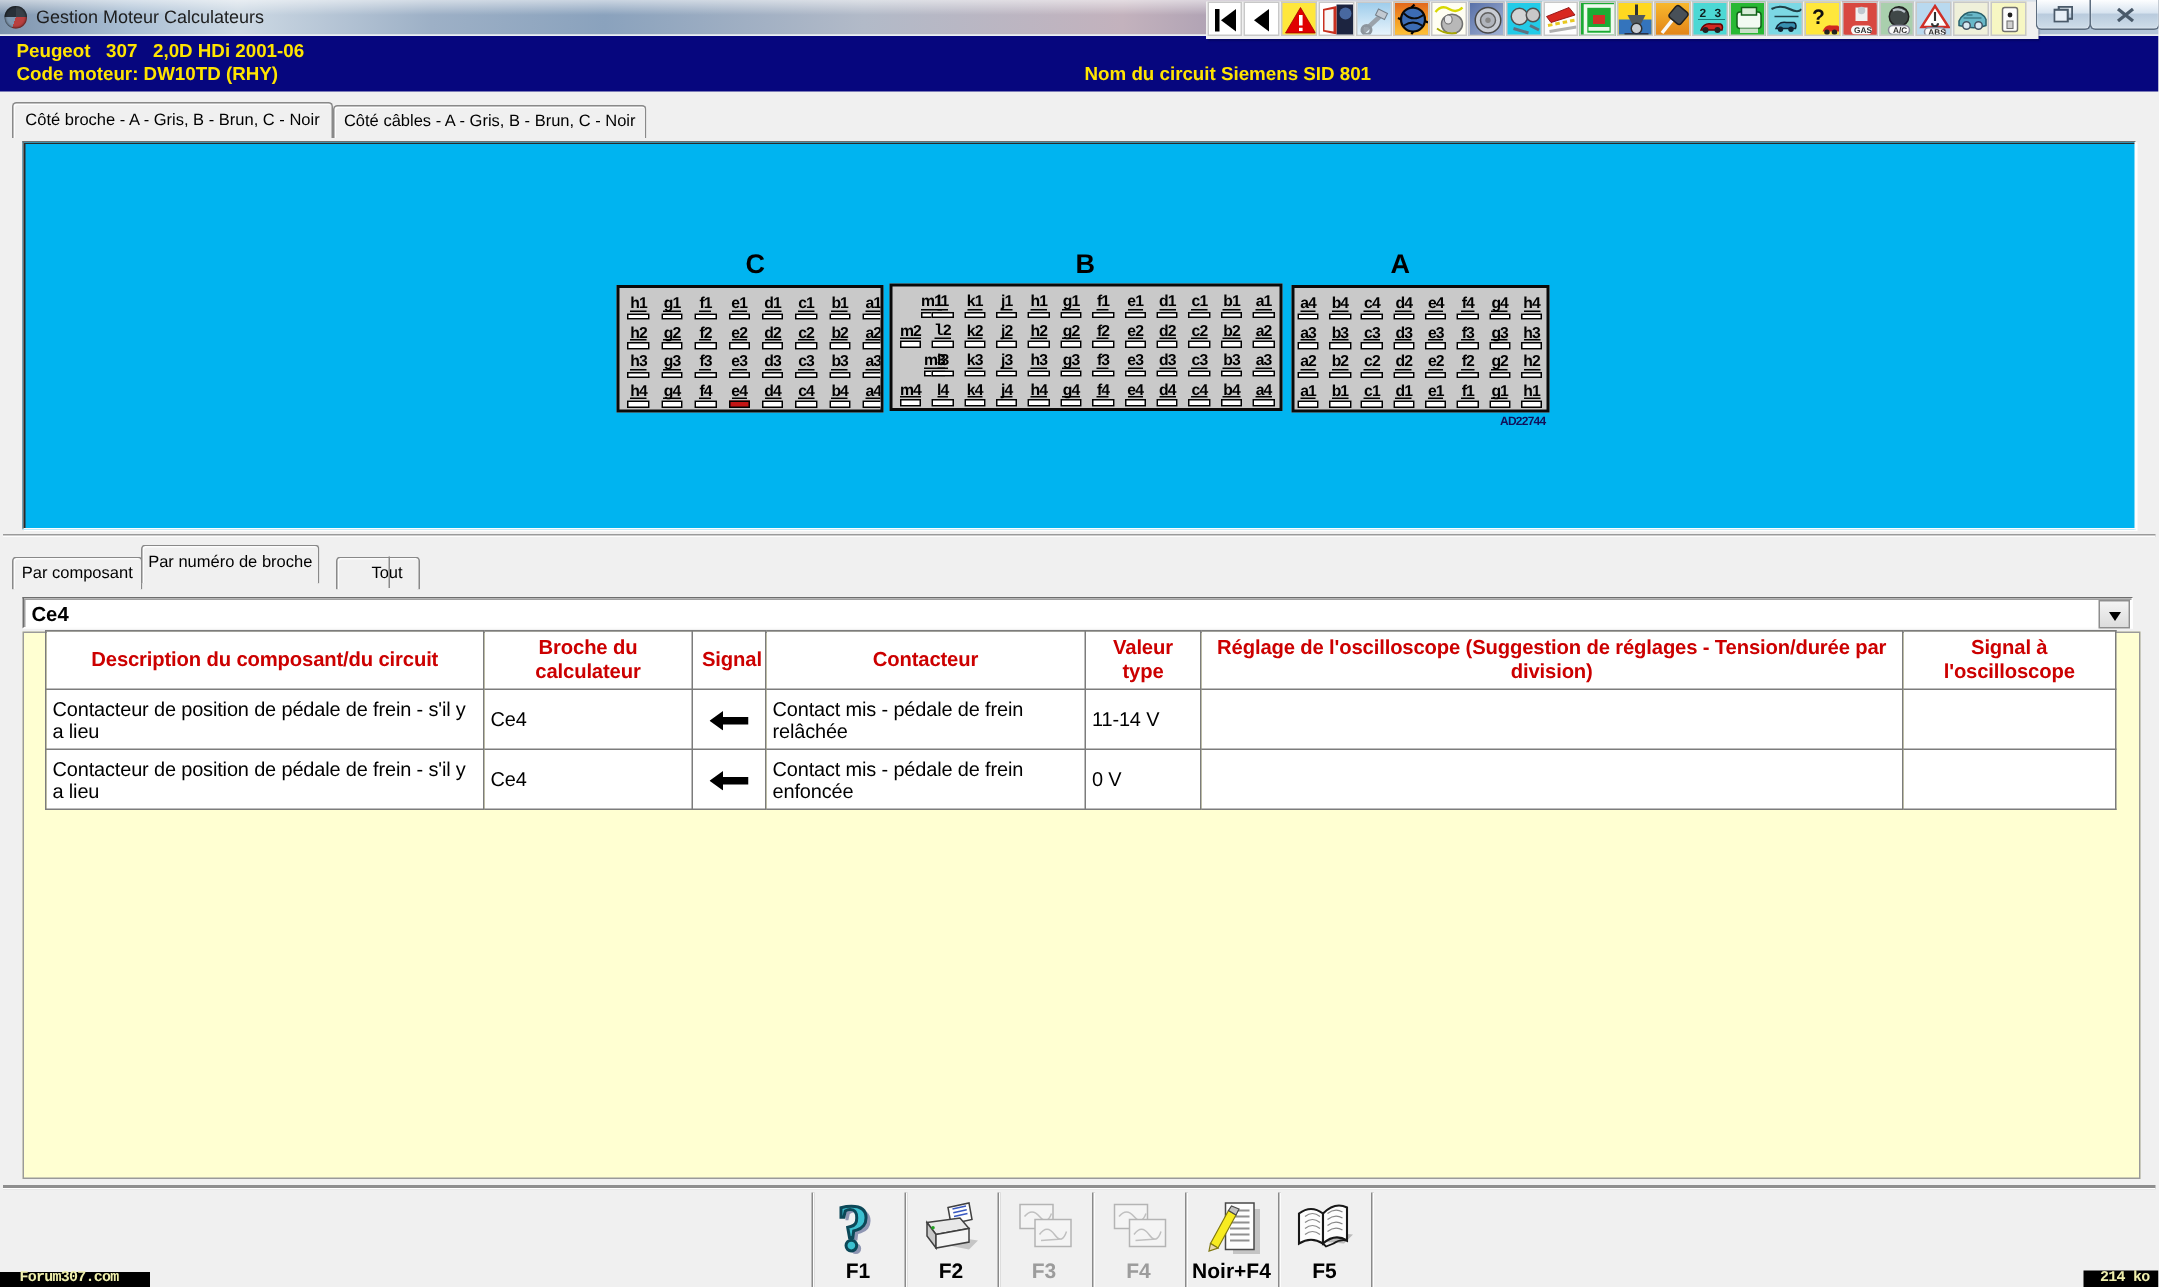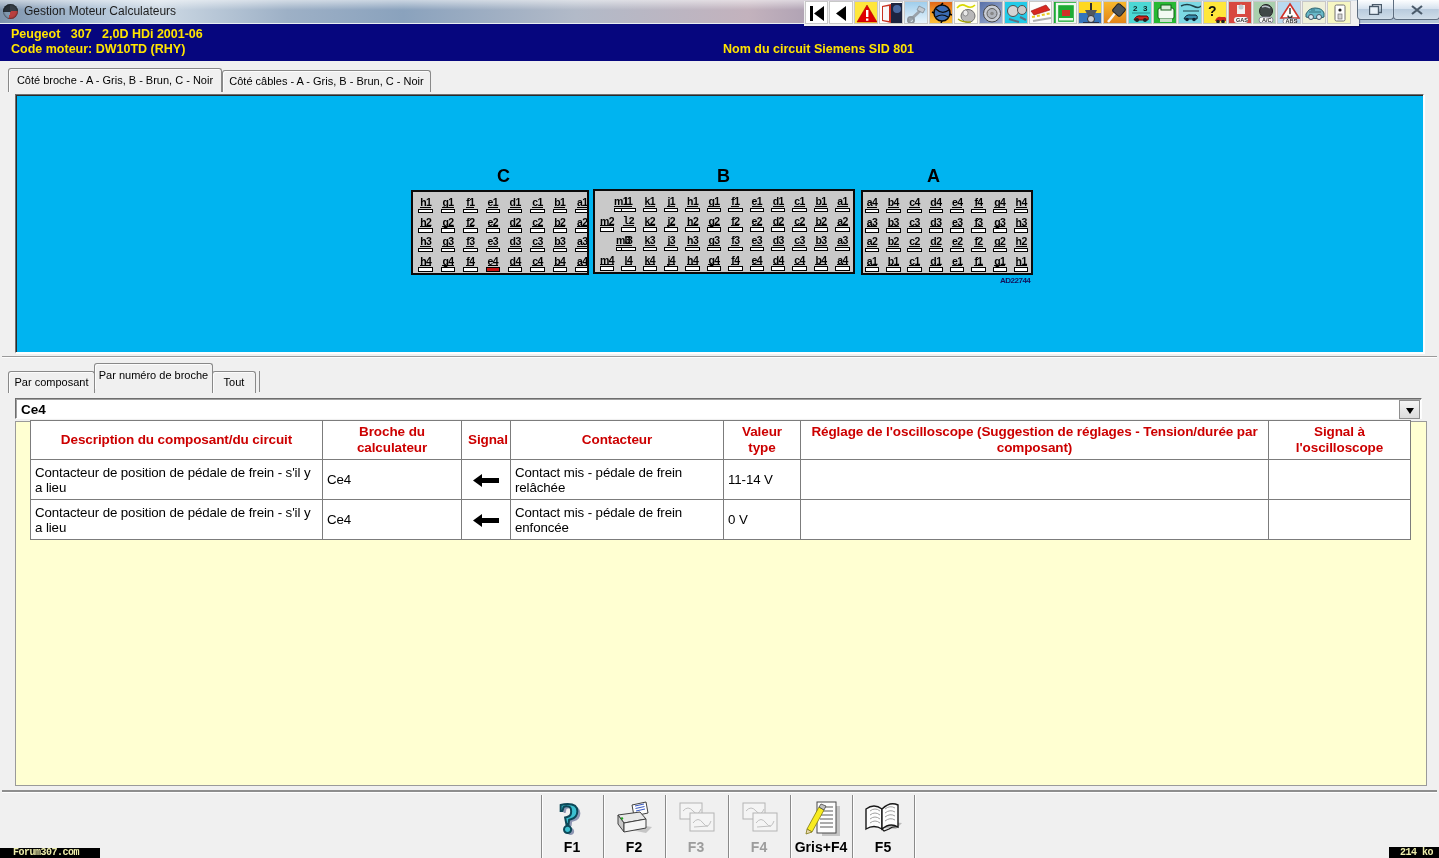--- a/index.html
+++ b/index.html
@@ -741,21 +741,21 @@
     </div>
     <div class="cell" style="left:148.1px;top:64.8px;">
       <span class="cl">h1</span>
       <div class="pin"></div>
     </div>
   </div>
 <div class="abs" style="left:1000px;top:276px;font-size:8px;font-weight:bold;color:#12125a;letter-spacing:-0.5px;">AD22744</div>
 <div class="abs" style="left:2px;top:356px;width:1435px;height:1px;background:#9a9a9a;border-bottom:1px solid #fdfdfd;"></div>
 <div class="tab abs" style="left:8px;top:371px;width:85px;height:21px;line-height:20px;">Par composant</div>
 <div class="tab abs" style="left:94px;top:363px;width:117px;height:25px;line-height:22px;z-index:2;">Par numéro de broche</div>
-<div class="tab abs" style="left:212px;top:371px;width:42px;height:21px;line-height:20px;">Tout</div>
+<div class="tab abs" style="left:224px;top:371px;width:42px;height:21px;line-height:20px;padding-left:12px;">Tout</div>
 <div class="abs" style="left:259px;top:371px;width:1px;height:21px;background:#8a8a8a;"></div>
 <div id="combo" class="abs">
     <div class="txt">Ce4</div>
     <div class="btn"></div>
   </div>
 <div id="yellowp" class="abs"></div>
 <table>
 <colgroup>
       <col style="width:292px">
       <col style="width:139px">
@@ -765,21 +765,21 @@
       <col style="width:468px">
       <col style="width:142px">
     </colgroup>
 <tbody>
       <tr style="height:39px">
 <td class="hd">Description du composant/du circuit</td>
 <td class="hd">Broche du<br>calculateur</td>
 <td class="hd">Signal</td>
 <td class="hd">Contacteur</td>
 <td class="hd">Valeur<br>type</td>
-<td class="hd">Réglage de l'oscilloscope (Suggestion de réglages - Tension/durée par composant)</td>
+<td class="hd">Réglage de l'oscilloscope (Suggestion de réglages - Tension/durée par division)</td>
 <td class="hd">Signal à<br>l'oscilloscope</td>
 </tr>
 <tr style="height:40px">
 <td>Contacteur de position de pédale de frein - s'il y a lieu</td>
 <td>Ce4</td>
 <td style="text-align:center"><svg width="26" height="13" viewBox="0 0 26 13" style="vertical-align:middle">
             <path d="M0 6.5 L9 0 V4 H26 V9 H9 V13 Z" fill="#000"></path>
           </svg></td>
 <td>Contact mis - pédale de frein relâchée</td>
 <td>11-14 V</td>
@@ -833,21 +833,21 @@
         <rect x="16" y="14" width="24" height="18" fill="#f4f4f4" stroke="#b4b4b4"></rect>
         <path d="M19 24 Q24 17 29 24 T37 22 M20 28 L34 27" stroke="#c0c0c0" fill="none"></path>
       </svg><div class="lab dis">F4</div></div>
 <div class="fbtn abs" style="left:792px;"><svg width="44" height="40" viewBox="0 0 44 40" style="margin-top:4px">
         <path d="M20 4 L38 4 L38 34 L20 34 Z" fill="#a0a0a0" opacity="0.55" transform="translate(3,3)"></path>
         <rect x="18" y="3" width="19" height="31" fill="#fdfdfd" stroke="#484848"></rect>
         <path d="M21 8 H34 M21 12 H34 M21 16 H34 M21 20 H34 M21 24 H34 M21 28 H34" stroke="#909090" stroke-width="1.4"></path>
         <path d="M8 30 L20 8 L25 11 L13 33 Z" fill="#f8ec20" stroke="#807810" stroke-width="0.8"></path>
         <path d="M8 30 L13 33 L7 35 Z" fill="#e8d8b0" stroke="#807810" stroke-width="0.8"></path>
         <path d="M20 8 L25 11 L27 7 L22 5 Z" fill="#c0c0c0" stroke="#484848" stroke-width="0.8"></path>
-      </svg><div class="lab">Gris+F4</div></div>
+      </svg><div class="lab">Noir+F4</div></div>
 <div class="fbtn abs" style="left:854px;"><svg width="46" height="40" viewBox="0 0 46 40" style="margin-top:4px">
         <path d="M12 28 L36 30 L42 24 L20 22 Z" fill="#989898" opacity="0.6"></path>
         <path d="M6 10 Q14 4 22 10 L22 30 Q14 25 6 30 Z" fill="#fdfdfd" stroke="#181818" stroke-width="1.4"></path>
         <path d="M38 6 Q30 2 22 10 L22 30 Q30 23 38 28 Z" fill="#fdfdfd" stroke="#181818" stroke-width="1.4"></path>
         <path d="M10 12 Q15 8 20 12 M10 16 Q15 12 20 16 M10 20 Q15 16 20 20 M10 24 Q15 20 20 24" stroke="#888" fill="none" stroke-width="0.8"></path>
         <path d="M25 10 Q30 6 35 9 M25 14 Q30 10 35 13 M25 18 Q30 14 35 17 M25 22 Q30 18 35 21" stroke="#888" fill="none" stroke-width="0.8"></path>
         <path d="M38 28 Q33 27 29 30 L24 32 L22 30" fill="none" stroke="#181818" stroke-width="1.2"></path>
       </svg><div class="lab">F5</div></div>
 </div>
 <div class="blackbox abs" style="left:0;top:848px;width:100px;height:10px;padding-top:0;">

